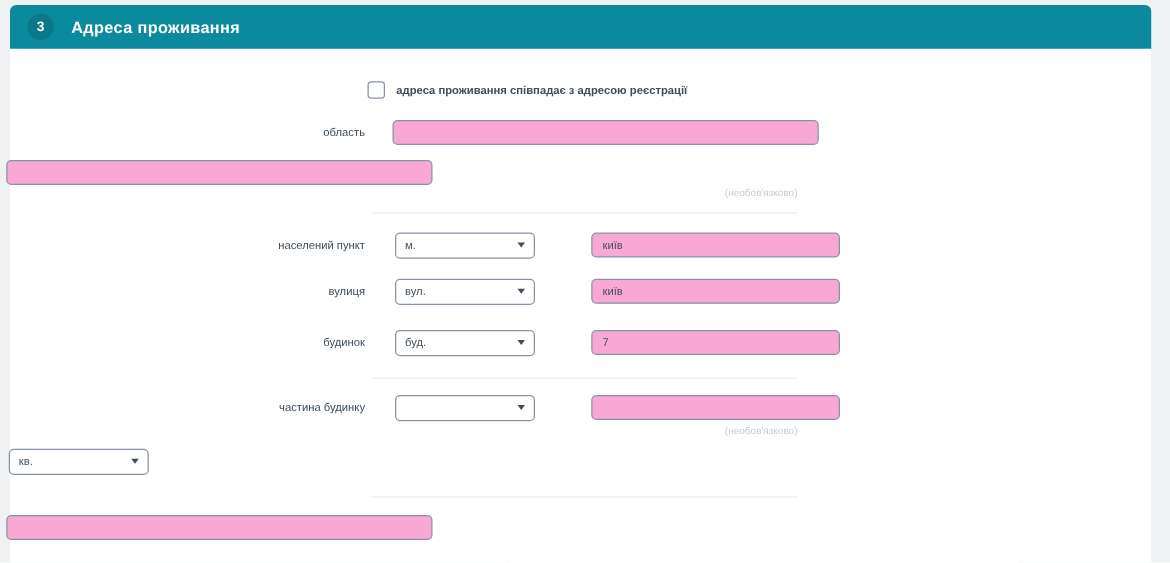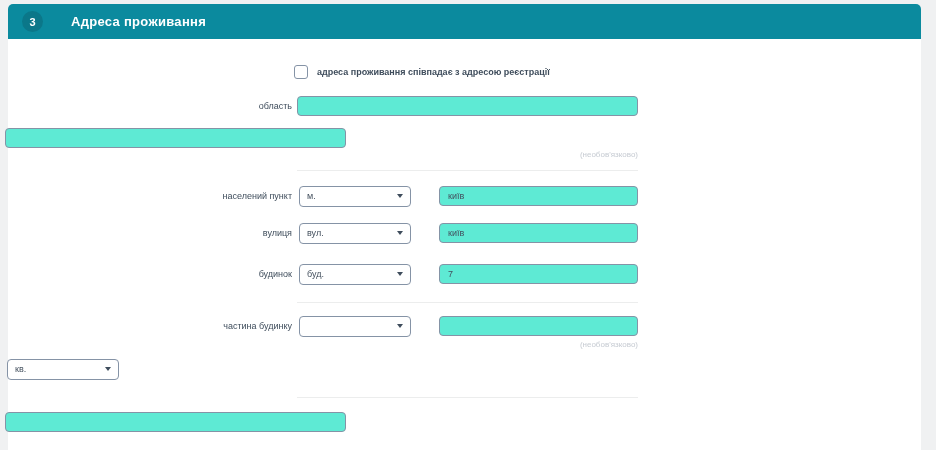--- a/index.html
+++ b/index.html
@@ -20,46 +20,46 @@
     display:flex;align-items:center;
   }
   .step-circle{
     width:21px;height:21px;border-radius:50%;
     background:#0b7789;
     margin-left:14px;
     display:flex;align-items:center;justify-content:center;
     color:#ffffff;font-size:11px;font-weight:bold;
   }
   .section-title{
-    margin-left:28px;color:#ffffff;font-size:13px;font-weight:bold;
+    margin-left:14px;color:#ffffff;font-size:13px;font-weight:bold;
     letter-spacing:0.3px;
   }
   .checkbox-row{
     position:absolute;left:294px;top:64px;height:16px;
     display:flex;align-items:center;
   }
   .checkbox{
     width:12px;height:12px;border:1px solid #8593a6;border-radius:3px;
     background:#ffffff;flex:0 0 auto;cursor:pointer;
   }
   .checkbox-label{
     margin-left:9px;font-size:9px;font-weight:bold;color:#3f4d5c;
     cursor:pointer;white-space:nowrap;
   }
   .row{
     position:absolute;left:0;width:936px;height:22px;
-    display:flex;align-items:center;
+    display:flex;align-items:center;gap:17px;
   }
   .flabel{
     width:292px;text-align:right;font-size:9px;color:#3f4d5c;
     flex:0 0 auto;white-space:nowrap;
   }
   .tinput{
     height:20px;border:1px solid #8593a6;border-radius:4px;
-    background:#5eead4;box-sizing:border-box;
+    background:#f9a8d4;box-sizing:border-box;
     font-family:"Liberation Sans", sans-serif;
     font-size:9px;color:#44505e;padding:0 8px;outline:none;
   }
   .tinput.wide{margin-left:5px;width:341px;}
   .tinput.pair{margin-left:28px;width:199px;}
   .dropdown{
     margin-left:7px;width:112px;height:21px;
     border:1px solid #8593a6;border-radius:4px;background:#ffffff;
     box-sizing:border-box;display:flex;align-items:center;
     padding:0 7px;cursor:pointer;

